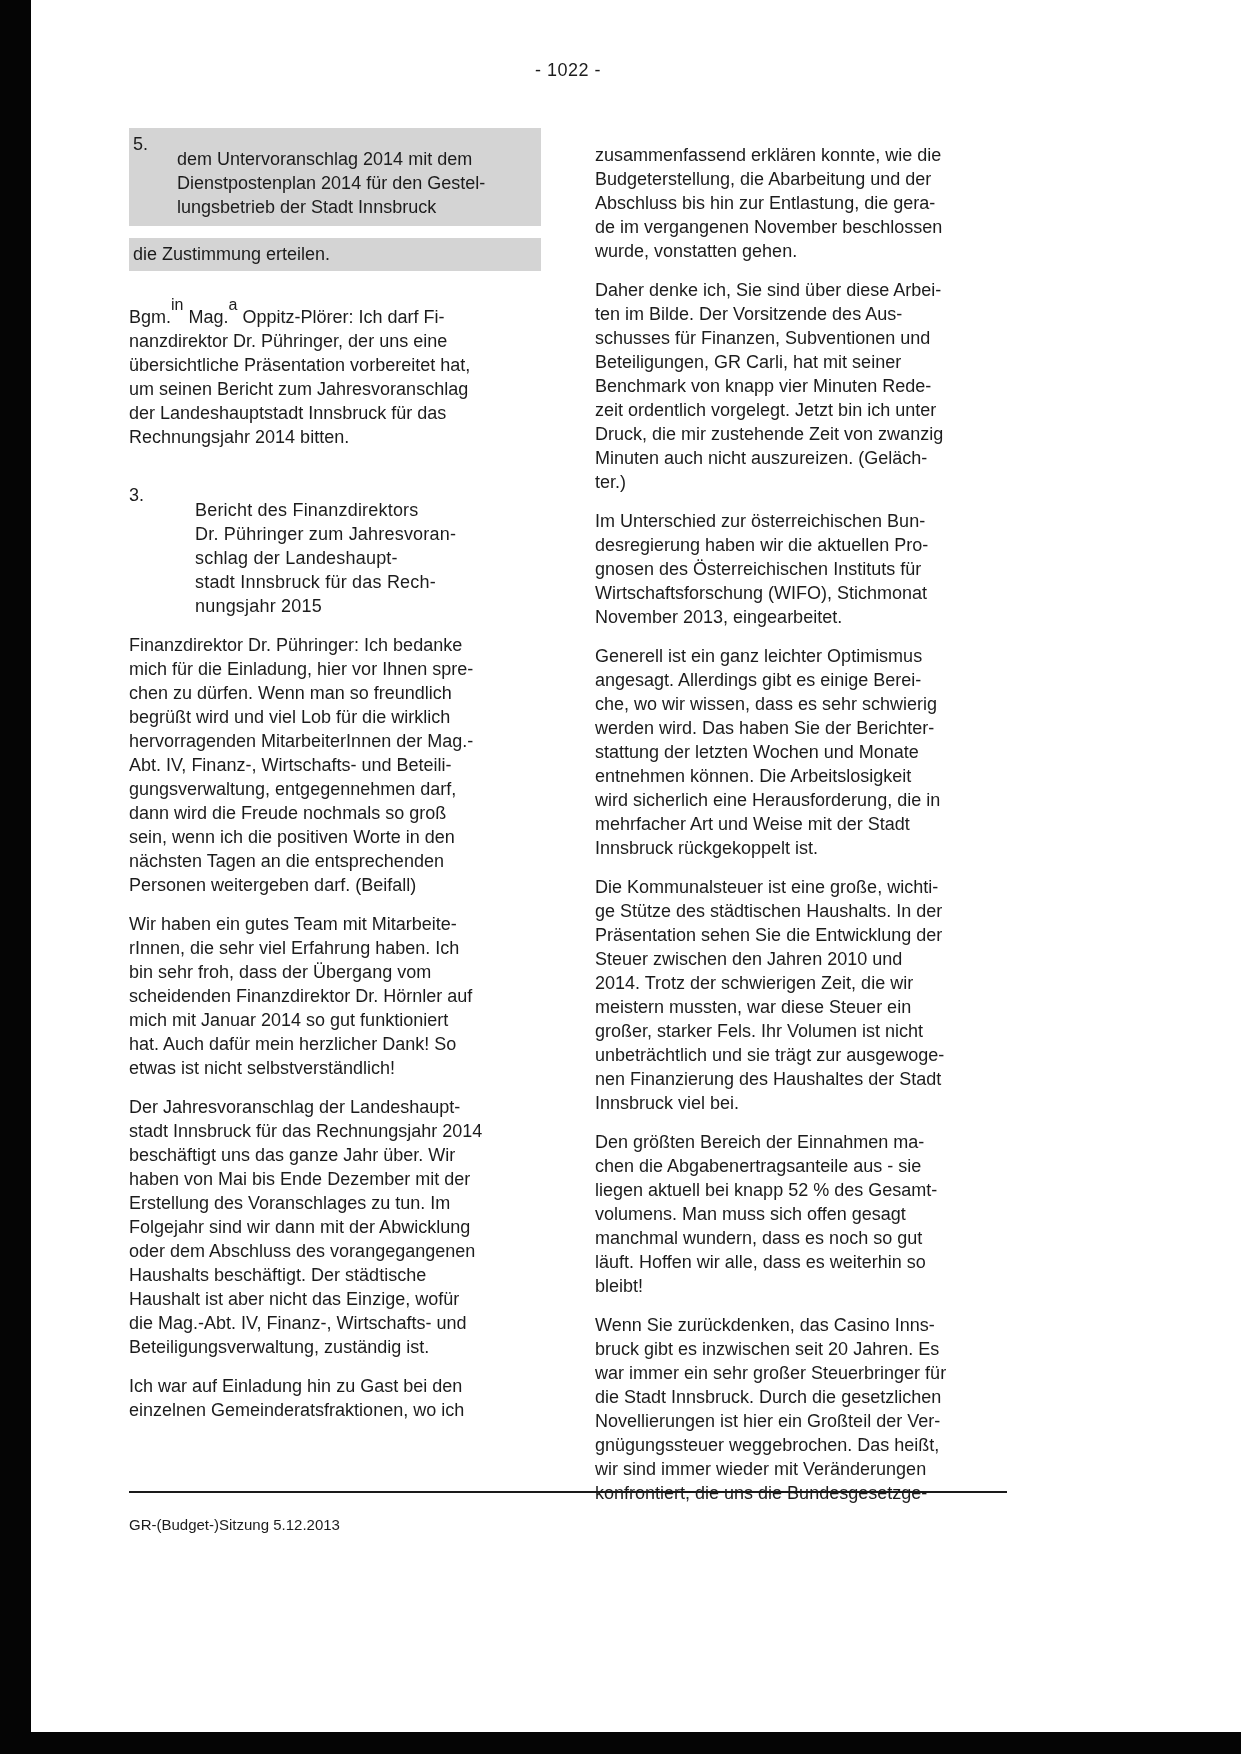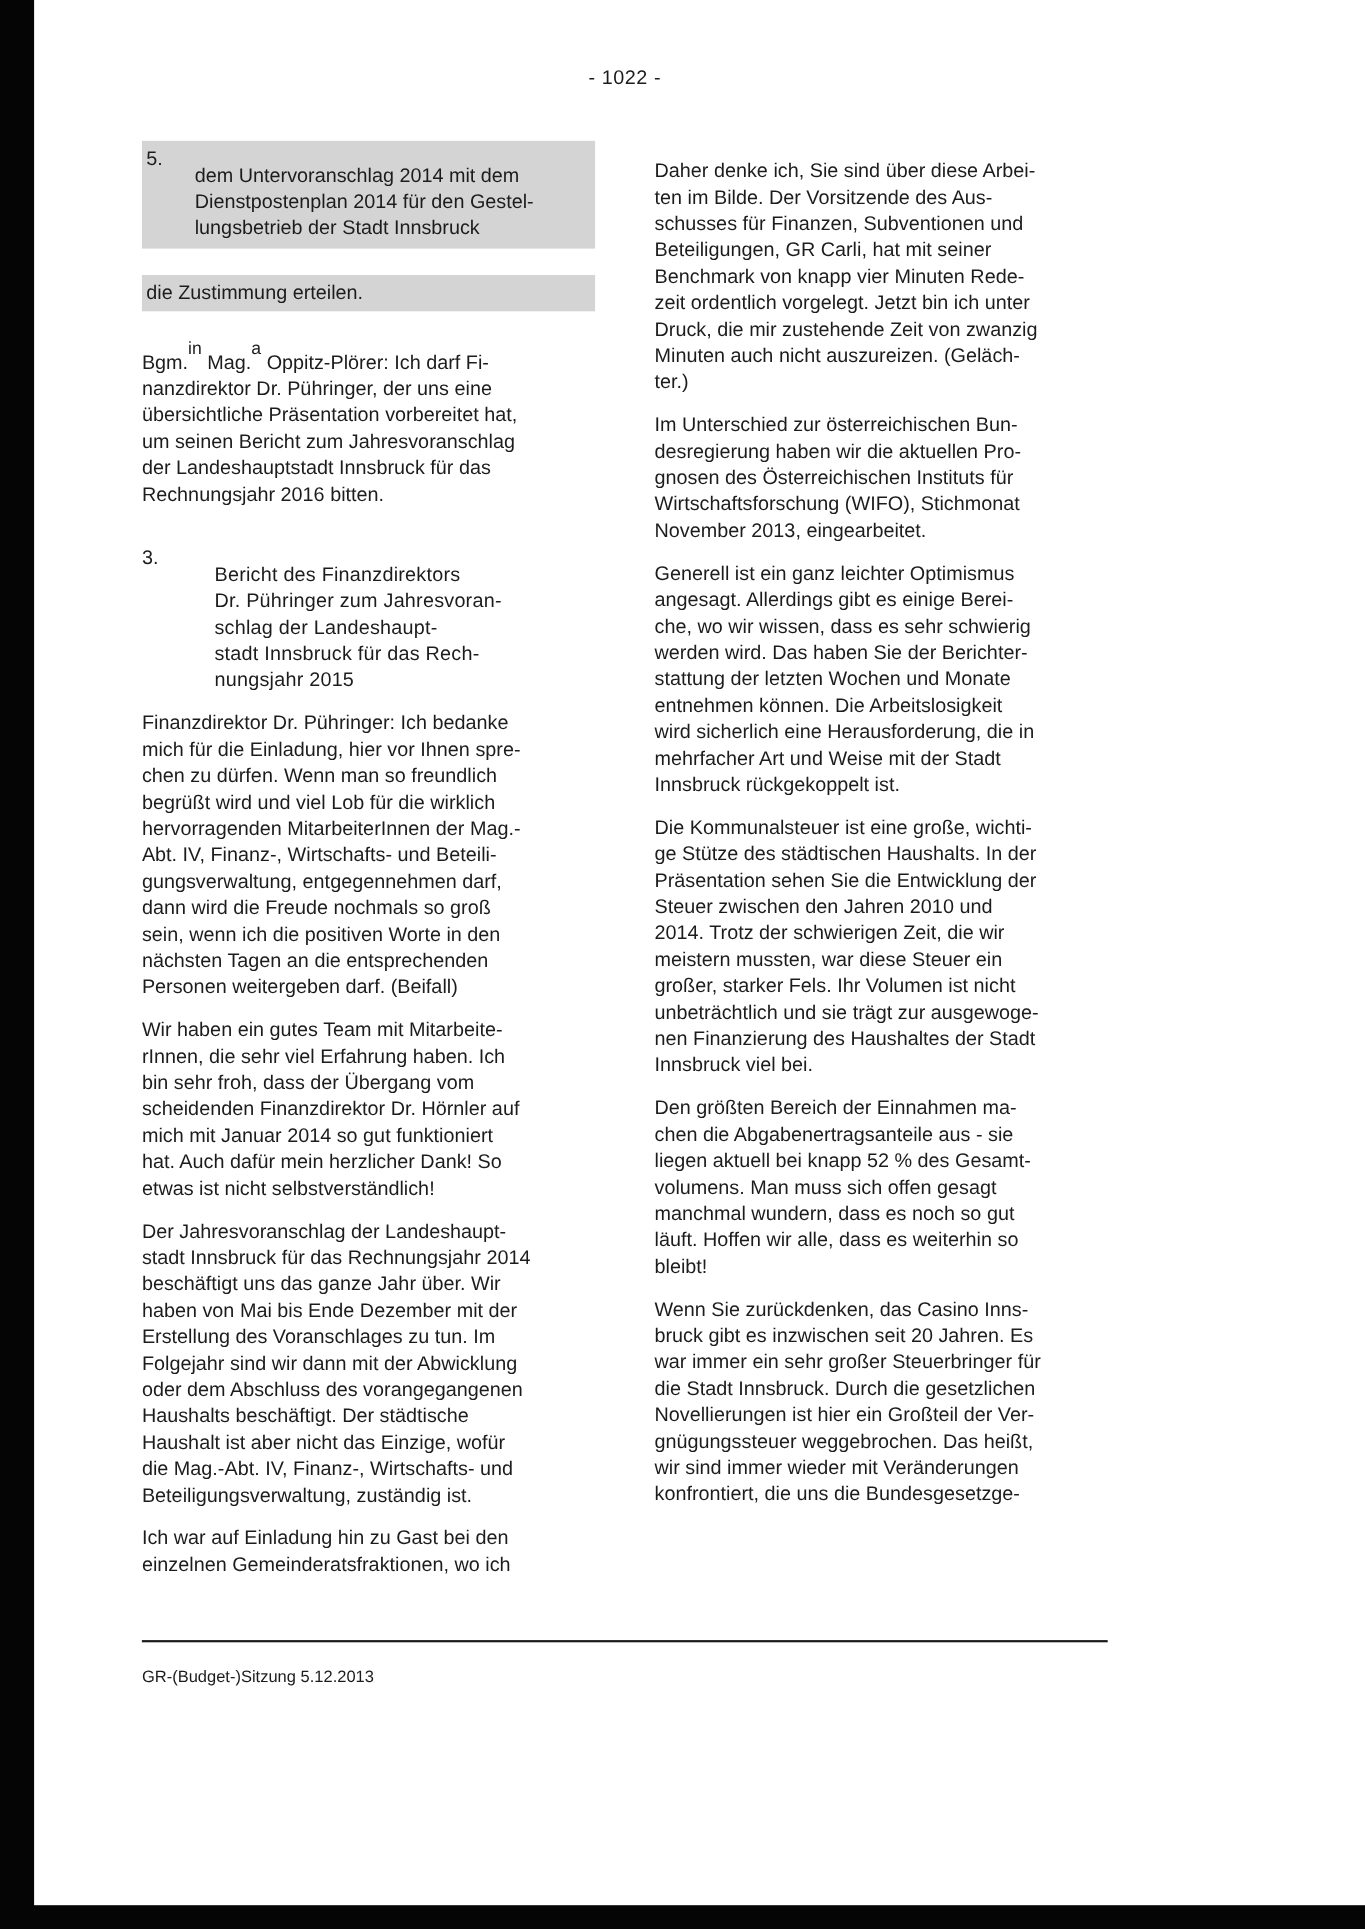--- a/index.html
+++ b/index.html
@@ -37,21 +37,21 @@
   .para { white-space: pre-line; margin-top: 15px; }
   .block { margin-bottom: 11px; }
   .gap-lg { margin-top: 34px; }
 
   .hl { background: #d4d4d4; }
   .item { display: flex; }
   .item .num { flex: 0 0 auto; }
   .item5 { padding: 4px 4px 7px 4px; }
   .item5 .num { width: 44px; }
   .item5 .item-text { width: 360px; }
-  .approval { padding: 4px 4px 5px 4px; margin-top: 24px; }
+  .approval { padding: 4px 4px 5px 4px; margin-top: 12px; }
   .item3 .num { width: 66px; }
   .item3 .item-text { width: 344px; letter-spacing: 0.2px; }
 
   sup.sscript {
     font-size: 16px;
     line-height: 0;
     position: relative;
     top: -6px;
   }
 
@@ -84,21 +84,21 @@
       </div>
 
       <div class="approval hl block para">die Zustimmung erteilen.</div>
 
 
       <p class="para block gap-lg"><span>Bgm.</span><sup class="sscript">in</sup><span> Mag.</span><sup class="sscript">a</sup><span> Oppitz-Plörer: Ich darf Fi-
 nanzdirektor Dr. Pühringer, der uns eine
 übersichtliche Präsentation vorbereitet hat,
 um seinen Bericht zum Jahresvoranschlag
 der Landeshauptstadt Innsbruck für das
-Rechnungsjahr 2016 bitten.</span></p>
+Rechnungsjahr 2014 bitten.</span></p>
 
       <div class="item item3 block gap-lg">
         <span class="num">3.</span>
         <span class="item-text para">Bericht des Finanzdirektors
 Dr. Pühringer zum Jahresvoran-
 schlag der Landeshaupt-
 stadt Innsbruck für das Rech-
 nungsjahr 2015</span>
       </div>
 
@@ -133,20 +133,25 @@
 Haushalt ist aber nicht das Einzige, wofür
 die Mag.-Abt. IV, Finanz-, Wirtschafts- und
 Beteiligungsverwaltung, zuständig ist.</p>
 
       <p class="para block">Ich war auf Einladung hin zu Gast bei den
 einzelnen Gemeinderatsfraktionen, wo ich</p>
 
     </div>
 
     <div class="col">
+      <p class="para block">zusammenfassend erklären konnte, wie die
+Budgeterstellung, die Abarbeitung und der
+Abschluss bis hin zur Entlastung, die gera-
+de im vergangenen November beschlossen
+wurde, vonstatten gehen.</p>
       <p class="para block">Daher denke ich, Sie sind über diese Arbei-
 ten im Bilde. Der Vorsitzende des Aus-
 schusses für Finanzen, Subventionen und
 Beteiligungen, GR Carli, hat mit seiner
 Benchmark von knapp vier Minuten Rede-
 zeit ordentlich vorgelegt. Jetzt bin ich unter
 Druck, die mir zustehende Zeit von zwanzig
 Minuten auch nicht auszureizen. (Geläch-
 ter.)</p>
       <p class="para block">Im Unterschied zur österreichischen Bun-

